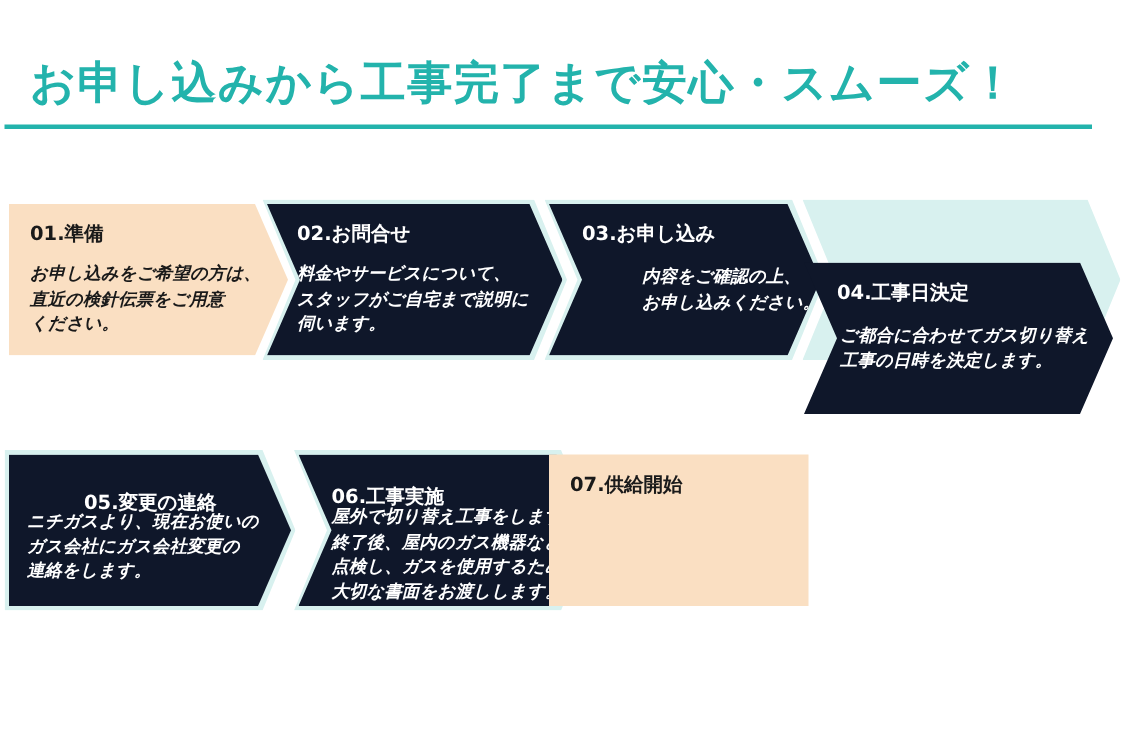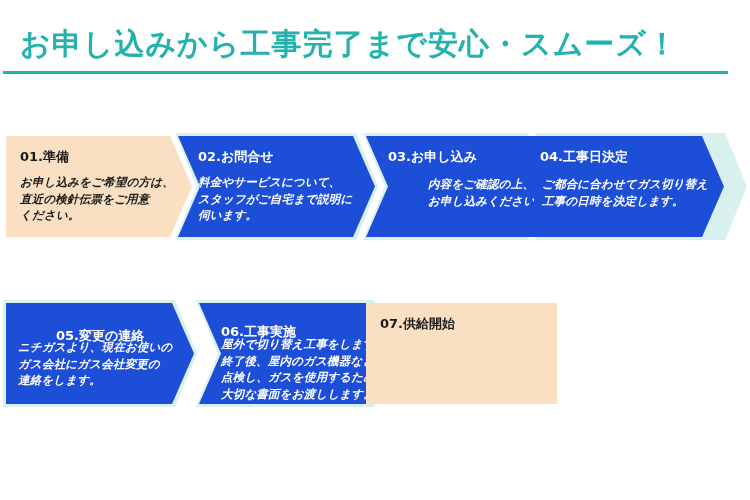--- a/index.html
+++ b/index.html
@@ -13,21 +13,21 @@
     background: #ffffff;
     font-family: "DejaVu Sans", "Liberation Sans", sans-serif;
     overflow: hidden;
     position: relative;
   }
 
   
   .header {
     position: absolute;
     left: 0;
-    top: 0;
+    top: 12px;
     width: 686px;
     height: 90px;
   }
   .page-title {
     position: absolute;
     left: 20px;
     top: 24px;
     font-size: 30px;
     font-weight: bold;
     color: #23b3ac;
@@ -66,21 +66,21 @@
     clip-path: polygon(0 0, calc(100% - 22px) 0, 100% 50%, calc(100% - 22px) 100%, 0 100%);
   }
   .shape-arrow-chevron {
     
     clip-path: polygon(0 0, calc(100% - 22px) 0, 100% 50%, calc(100% - 22px) 100%, 0 100%, 22px 50%);
   }
   .shape-rect {
     clip-path: none;
   }
 
-  .fill-teal  { background: #1d4ed8; }
+  .fill-teal  { background: #0f172a; }
   .fill-beige { background: #fadfc2; }
 
   
   .outline {
     position: absolute;
     top: -3px;
     left: -3px;
     height: 107px;
     background: #d8f1ef;
     z-index: 0;
@@ -146,21 +146,21 @@
   <div class="outline shape-arrow-chevron" style="left:363px; width:187px;"></div>
   <div class="step shape-arrow-chevron fill-teal on-teal" style="left:366px; width:181px;">
     <div class="step-inner">
       <div class="step-title" style="left:22px; top:10px;">03.お申し込み</div>
       <div class="step-body" style="left:26px; top:40px;margin-left:36px;">内容をご確認の上、
 お申し込みください。</div>
     </div>
   </div>
 
   <div class="outline shape-arrow-chevron" style="left:535px; width:212px;"></div>
-  <div class="step shape-arrow-chevron fill-teal on-teal" style="left:518px; width:206px;">
+  <div class="step shape-arrow-chevron fill-teal on-teal" style="left:536px; width:206px;margin-top:39px;">
     <div class="step-inner">
       <div class="step-title" style="left:22px; top:10px;">04.工事日決定</div>
       <div class="step-body" style="left:24px; top:40px;">ご都合に合わせてガス切り替え
 工事の日時を決定します。</div>
     </div>
   </div>
 </div>
 
 <div class="flow-row" id="row-2">
 
@@ -178,18 +178,18 @@
   <div class="step shape-arrow-chevron fill-teal on-teal" style="left:199px; width:194px;">
     <div class="step-inner">
       <div class="step-title" style="left:22px; top:18px;">06.工事実施</div>
       <div class="step-body" style="left:22px; top:33px;">屋外で切り替え工事をします。
 終了後、屋内のガス機器などを
 点検し、ガスを使用するための
 大切な書面をお渡しします。</div>
     </div>
   </div>
 
-  <div class="step shape-rect fill-beige on-beige" style="left:366px; width:191px; z-index:1;">
+  <div class="step shape-rect fill-beige on-beige" style="left:366px; width:173px; z-index:1;">
     <div class="step-inner">
       <div class="step-title" style="left:14px; top:10px;">07.供給開始</div>
     </div>
   </div>
 </div>
 
 </body></html>

